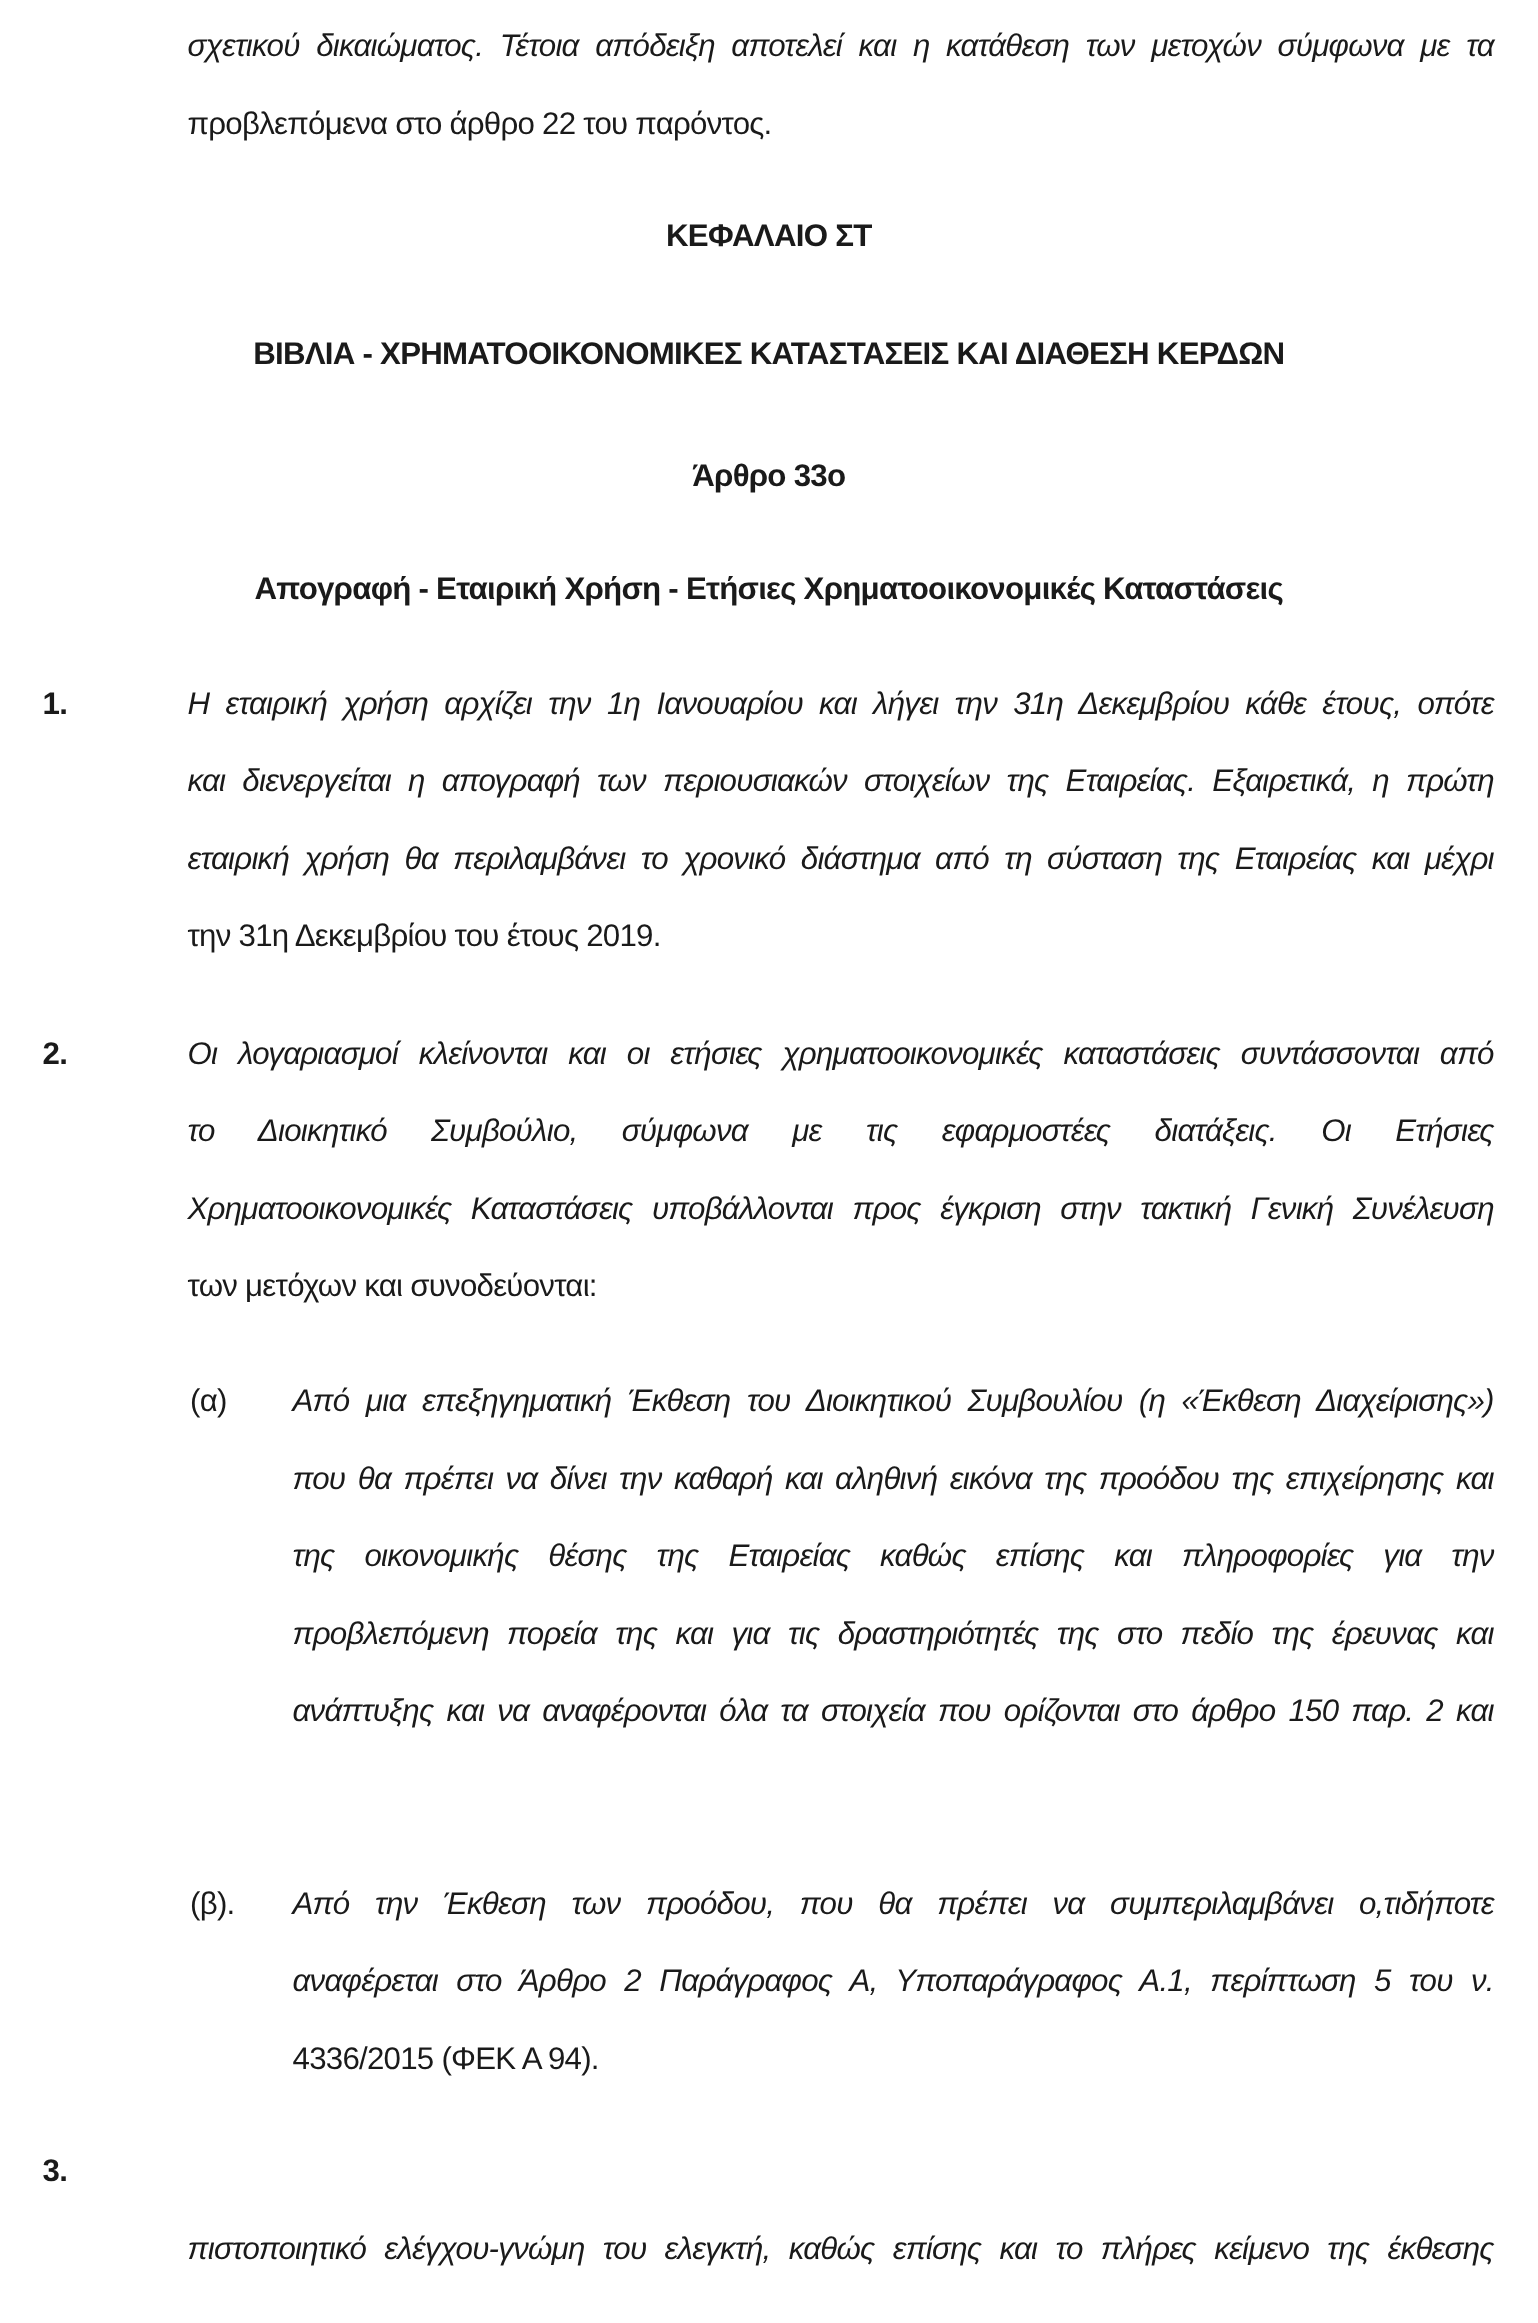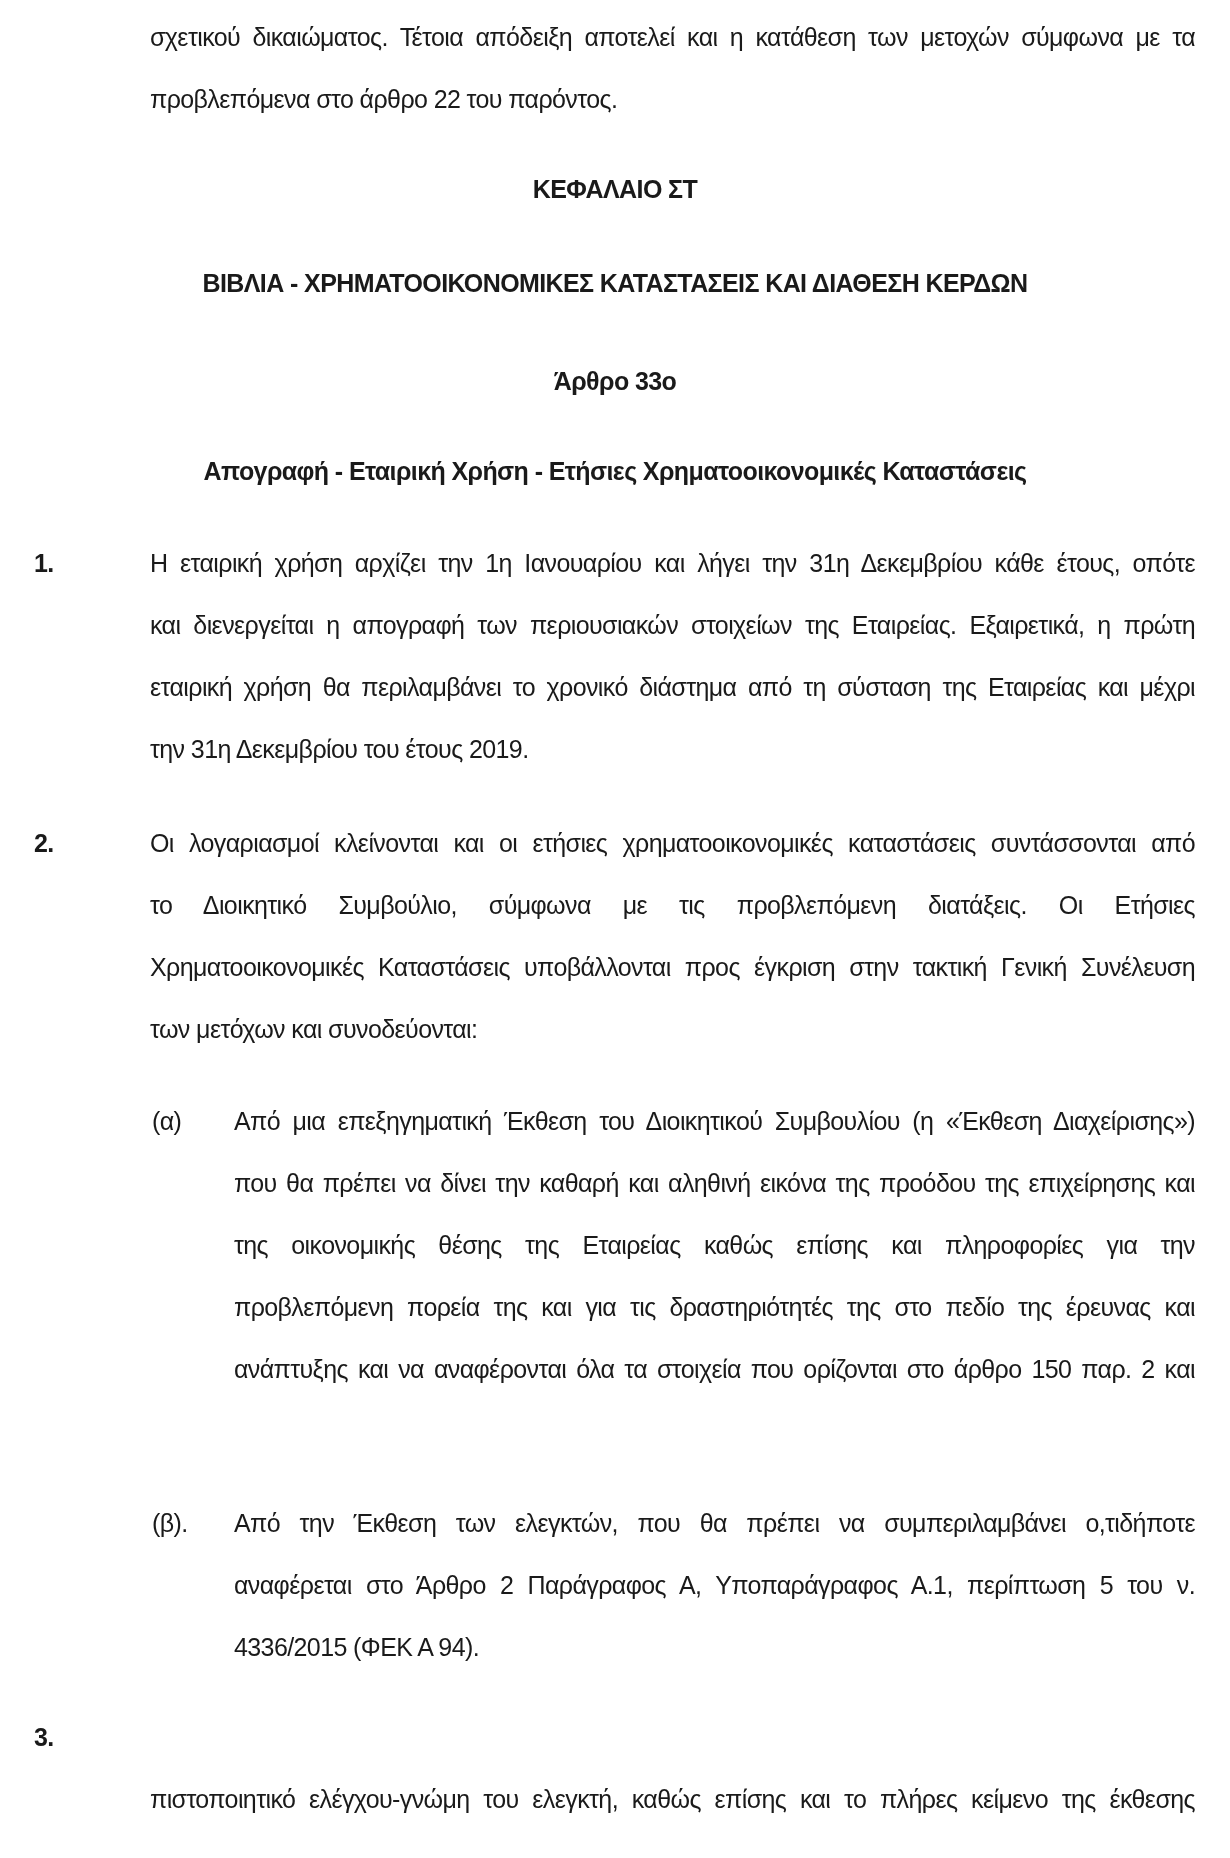--- a/index.html
+++ b/index.html
@@ -6,21 +6,21 @@
   body {
     width: 1230px; height: 1858px; overflow: hidden; position: relative;
     font-family: "Liberation Sans Narrow", "Liberation Sans", sans-serif;
     color: #1a1a1a;
   }
   .page { position: absolute; left: 0; top: 0; width: 1230px; height: 1858px; }
   .line {
     position: absolute; font-size: 25px; line-height: 30px; white-space: nowrap;
     letter-spacing: -0.6px;
   }
-  .just { text-align: justify; text-align-last: justify; white-space: normal; }
+  .just { text-align: justify; text-align-last: justify; white-space: normal; font-style: italic; }
   .body { left: 150px; width: 1045px; }
   .sub { left: 234px; width: 961px; }
   .num { left: 34px; font-weight: bold; }
   .sublabel { left: 152px; }
   .heading {
     position: absolute; left: 0; width: 1230px; text-align: center;
     font-weight: bold; font-size: 25px; line-height: 30px; letter-spacing: -0.6px;
   }
 </style>
 </head>
@@ -37,32 +37,32 @@
   <div class="heading" style="top:456px">Απογραφή - Εταιρική Χρήση - Ετήσιες Χρηματοοικονομικές Καταστάσεις</div>
 
   <div class="line num" style="top:548px">1.</div>
   <div class="line body just" style="top:548px">Η εταιρική χρήση αρχίζει την 1η Ιανουαρίου και λήγει την 31η Δεκεμβρίου κάθε έτους, οπότε</div>
   <div class="line body just" style="top:610px">και διενεργείται η απογραφή των περιουσιακών στοιχείων της Εταιρείας. Εξαιρετικά, η πρώτη</div>
   <div class="line body just" style="top:672px">εταιρική χρήση θα περιλαμβάνει το χρονικό διάστημα από τη σύσταση της Εταιρείας και μέχρι</div>
   <div class="line body" style="top:734px">την 31η Δεκεμβρίου του έτους 2019.</div>
 
   <div class="line num" style="top:828px">2.</div>
   <div class="line body just" style="top:828px">Οι λογαριασμοί κλείνονται και οι ετήσιες χρηματοοικονομικές καταστάσεις συντάσσονται από</div>
-  <div class="line body just" style="top:890px">το Διοικητικό Συμβούλιο, σύμφωνα με τις προβλεπόμενη διατάξεις. Οι Ετήσιες</div>
+  <div class="line body just" style="top:890px">το Διοικητικό Συμβούλιο, σύμφωνα με τις εφαρμοστέες διατάξεις. Οι Ετήσιες</div>
   <div class="line body" style="top:1014px">των μετόχων και συνοδεύονται:</div>
   <div class="line body just" style="top:952px">Χρηματοοικονομικές Καταστάσεις υποβάλλονται προς έγκριση στην τακτική Γενική Συνέλευση</div>
 
   <div class="line sublabel" style="top:1106px">(α)</div>
   <div class="line sub just" style="top:1106px">Από μια επεξηγηματική Έκθεση του Διοικητικού Συμβουλίου (η «Έκθεση Διαχείρισης»)</div>
   <div class="line sub just" style="top:1230px">της οικονομικής θέσης της Εταιρείας καθώς επίσης και πληροφορίες για την</div>
   <div class="line sub just" style="top:1168px">που θα πρέπει να δίνει την καθαρή και αληθινή εικόνα της προόδου της επιχείρησης και</div>
   <div class="line sub just" style="top:1292px">προβλεπόμενη πορεία της και για τις δραστηριότητές της στο πεδίο της έρευνας και</div>
   <div class="line sub just" style="top:1354px">ανάπτυξης και να αναφέρονται όλα τα στοιχεία που ορίζονται στο άρθρο 150 παρ. 2 και</div>
 
   <div class="line sublabel" style="top:1508px">(β).</div>
-  <div class="line sub just" style="top:1508px">Από την Έκθεση των ελεγκτών, που θα πρέπει να συμπεριλαμβάνει ο,τιδήποτε</div>
+  <div class="line sub just" style="top:1508px">Από την Έκθεση των προόδου, που θα πρέπει να συμπεριλαμβάνει ο,τιδήποτε</div>
   <div class="line sub just" style="top:1570px">αναφέρεται στο Άρθρο 2 Παράγραφος Α, Υποπαράγραφος Α.1, περίπτωση 5 του ν.</div>
   <div class="line sub" style="top:1632px">4336/2015 (ΦΕΚ Α 94).</div>
 
   <div class="line num" style="top:1722px">3.</div>
   <div class="line body just" style="top:1784px">πιστοποιητικό ελέγχου-γνώμη του ελεγκτή, καθώς επίσης και το πλήρες κείμενο της έκθεσης</div>
 
 </div>
 
 </body></html>

